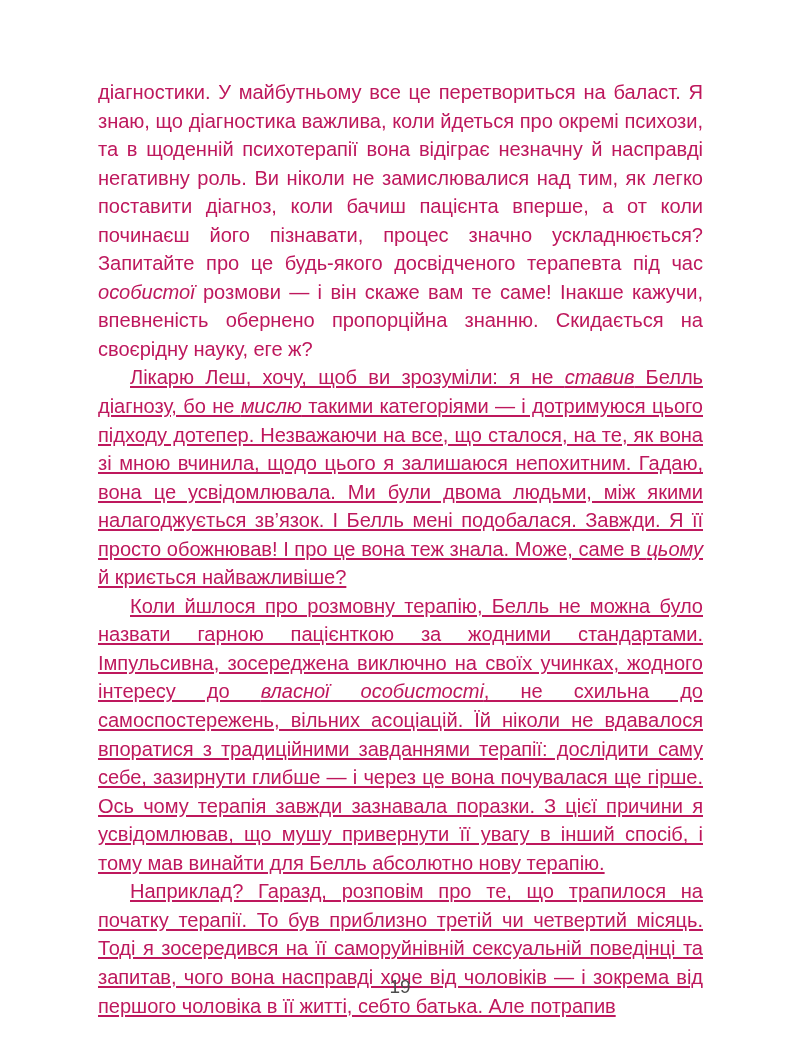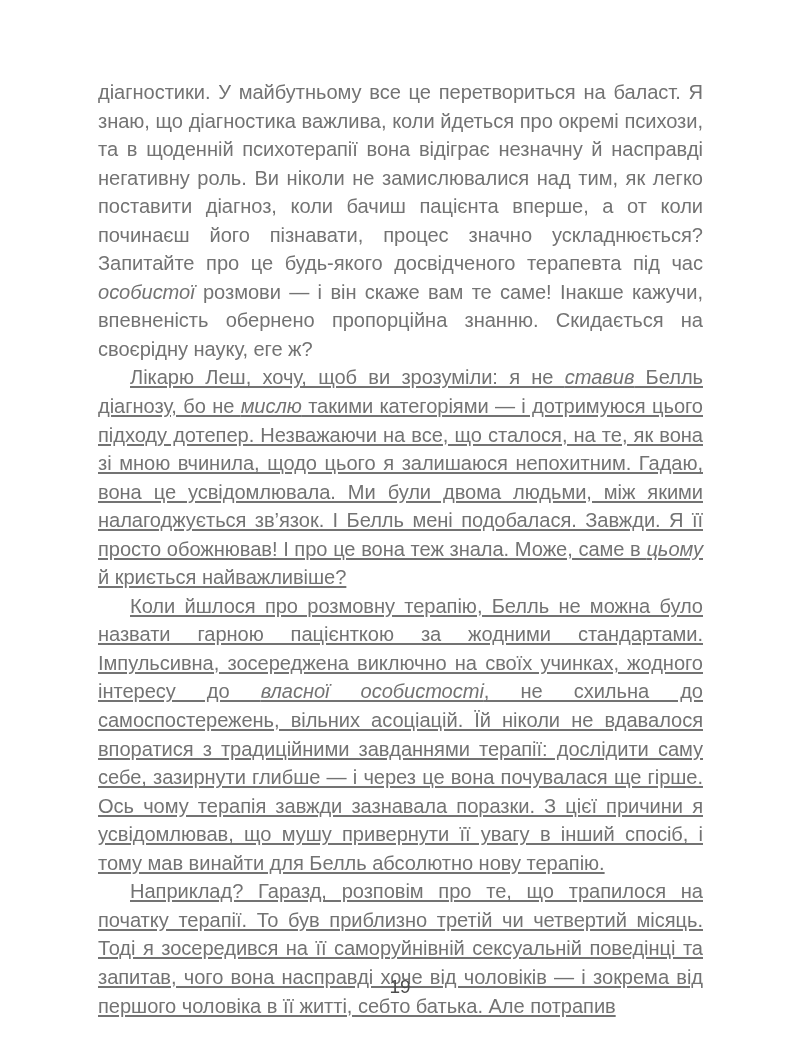--- a/index.html
+++ b/index.html
@@ -16,21 +16,21 @@
     font-family: "Liberation Sans", sans-serif;
   }
   .text-block {
     position: absolute;
     left: 98px;
     top: 78px;
     width: 605px;
   }
   .para {
     margin: 0;
-    color: #737373;
+    color: #be185d;
     font-size: 20.1px;
     line-height: 28.55px;
     text-align: justify;
     text-justify: inter-word;
     letter-spacing: -0.05px;
     word-spacing: 0px;
     hyphens: manual;
     -webkit-hyphens: manual;
   }
   .para.indent {

